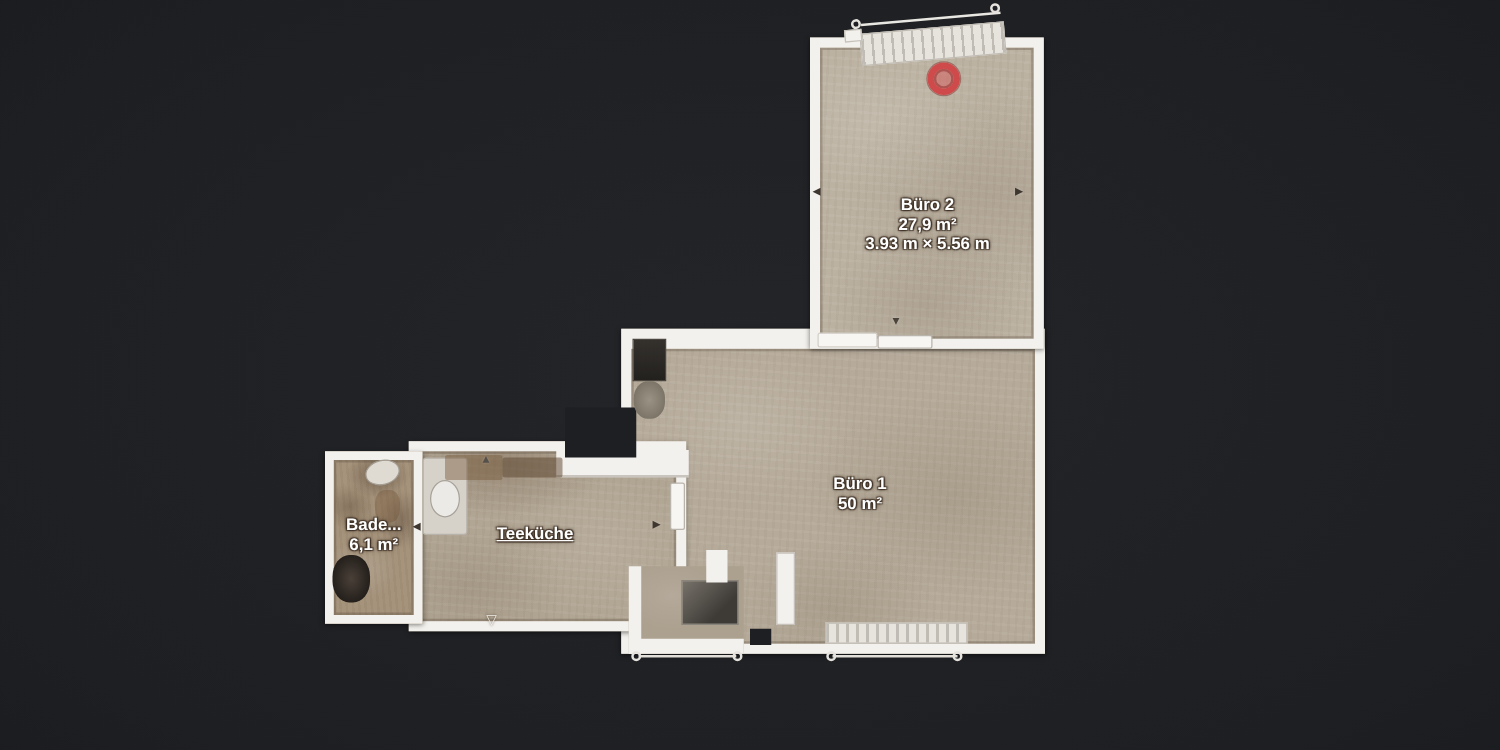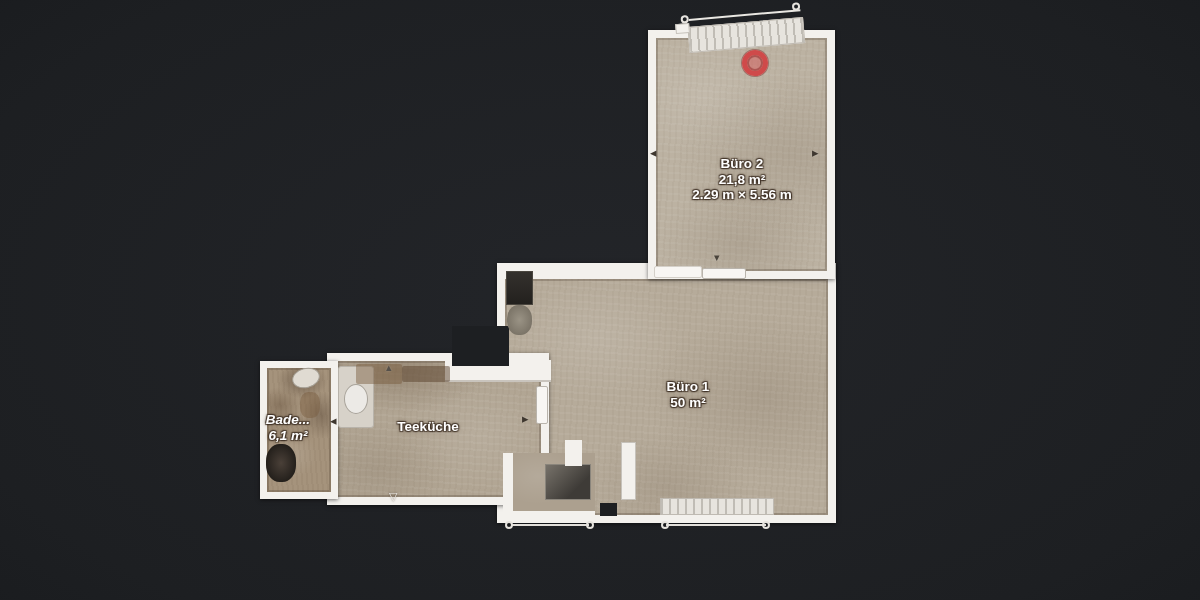--- a/index.html
+++ b/index.html
@@ -90,22 +90,22 @@
   #door-arrow-tk-bottom{left:389px;top:490px;}
   
   .label{text-align:center;color:#fff;font-weight:bold;font-size:13.5px;line-height:15.5px;
       text-shadow:-1px -1px 1px rgba(62,48,36,.85), 1px -1px 1px rgba(62,48,36,.85),
                   -1px 1px 1px rgba(62,48,36,.85), 1px 1px 1px rgba(62,48,36,.85),
                   0 0 4px rgba(62,48,36,.6);
       pointer-events:none;}
   .label span{position:static;display:block;}
   #label-buero2{left:642px;top:156px;width:200px;}
   #label-buero1{left:600px;top:379px;width:176px;text-align:center;}
-  #label-teekueche{left:330px;top:419px;width:196px;}
-  #label-bade{left:244px;top:412px;width:88px;font-style:italic;}
+  #label-teekueche{left:330px;top:419px;width:196px;text-decoration:underline;}
+  #label-bade{left:255px;top:412px;width:88px;}
 </style>
 </head>
 <body>
 
 <div class="plan">
 
   <div class="room floor-office" id="room-buero1"></div>
   <div class="room floor-office" id="room-teekueche"></div>
   <div class="room" id="room-bade"></div>
   <div id="alcove"></div>
@@ -151,22 +151,22 @@
   <span class="arrow" id="nav-b2-left">◂</span>
   <span class="arrow" id="nav-b2-right">▸</span>
   <span class="arrow" id="door-arrow-b2">▾</span>
   <span class="arrow" id="door-arrow-tk-top">▴</span>
   <span class="arrow" id="door-arrow-bade">◂</span>
   <span class="arrow" id="door-arrow-tk-right">▸</span>
   <span class="arrow light" id="door-arrow-tk-bottom">▽</span>
 
   <div class="label" id="label-buero2">
     <span>Büro 2</span>
-    <span>21,8 m²</span>
-    <span>2.29 m × 5.56 m</span>
+    <span>27,9 m²</span>
+    <span>3.93 m × 5.56 m</span>
   </div>
   <div class="label" id="label-buero1">
     <span>Büro 1</span>
     <span>50 m²</span>
   </div>
   <div class="label" id="label-teekueche">
     <span>Teeküche</span>
   </div>
   <div class="label" id="label-bade">
     <span>Bade...</span>

